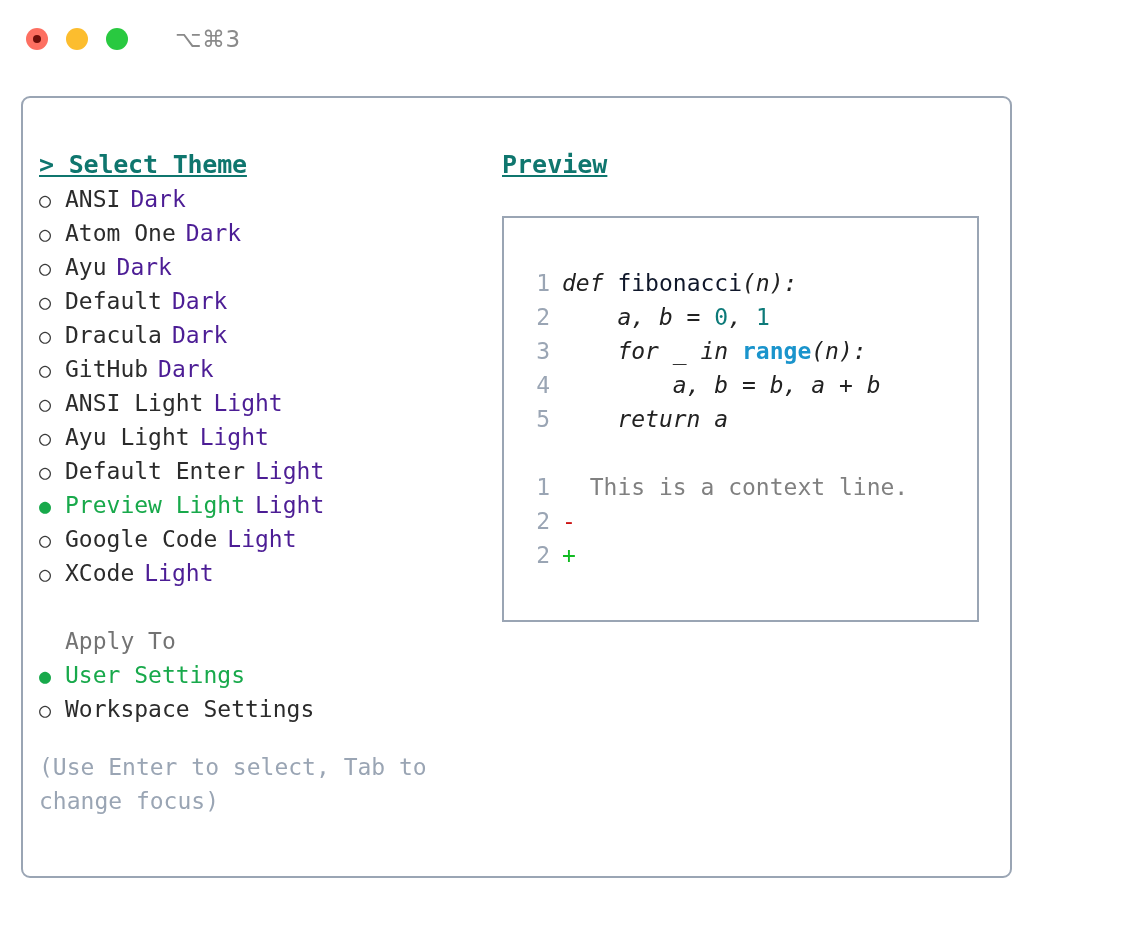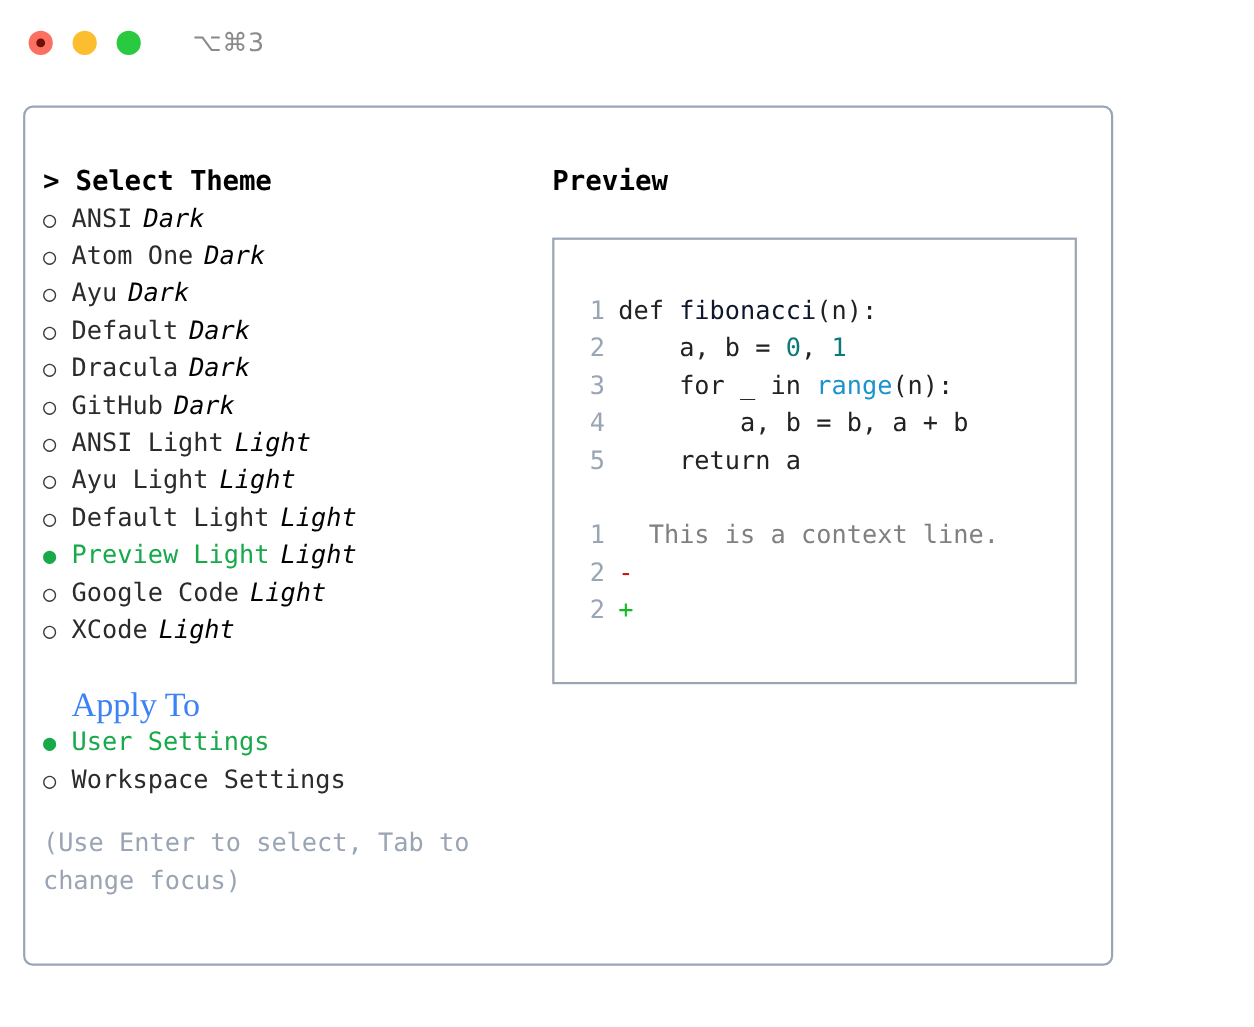--- a/index.html
+++ b/index.html
@@ -90,23 +90,24 @@
   #preview-column {
     position: absolute;
     left: 479px;
     top: 50px;
     width: 490px;
   }
 
   .section-title {
     font-size: 25px;
     font-weight: bold;
-    color: #000000;
-    line-height: 34px;
-    white-space: pre;
+    color: #0f766e;
+    line-height: 34px;
+    white-space: pre;
+    text-decoration: underline;
   }
   #select-theme-heading { letter-spacing: -0.2px; }
 
   
   .option-row {
     display: flex;
     align-items: baseline;
     line-height: 34px;
     height: 34px;
     font-size: 23px;
@@ -117,35 +118,33 @@
     width: 26px;
     flex: 0 0 26px;
     font-size: 20px;
     line-height: 34px;
   }
   .bullet-empty { color: #3a3a3a; }
   .bullet-filled { color: #18a94b; }
   .opt-label { color: #2b2b2b; }
   .opt-label.selected { color: #18a94b; }
   .opt-tag {
-    color: #000000;
+    color: #4c1d95;
     margin-left: 10px;
-    font-style: italic;
   }
 
   .blank-row { height: 34px; }
 
   .subsection-title {
-    font-size: 31px;
-    color: #3b82f6;
+    font-size: 23px;
+    color: #737373;
     line-height: 34px;
     height: 34px;
     padding-left: 26px;
     white-space: pre;
-    font-family: Liberation Serif, serif;
   }
 
   #hint-text {
     margin-top: 24px;
     font-size: 23px;
     color: #9aa5b4;
     line-height: 34px;
     width: 400px;
     white-space: pre-wrap;
   }
@@ -172,22 +171,22 @@
     display: inline-block;
     width: 28px;
     flex: 0 0 28px;
     text-align: right;
     color: #9aa5b4;
     margin-right: 12px;
   }
   .code-text { color: #222222; }
   .tok-fn      { color: #0f172a; margin-top: 20px; }
   .tok-num     { color: #0d7a79; }
-  .tok-builtin { color: #1a94cc; }
-  .tok-plain   { color: #222222; }
+  .tok-builtin { color: #1a94cc; font-weight: bold; }
+  .tok-plain   { color: #222222; font-style: italic; }
   .diff-ctx { color: #808080; }
   .diff-del { color: #cc1111; }
   .diff-add { color: #11bb22; }
   .gap-line { height: 34px; }
 </style>
 </head>
 <body>
 
 <div id="window-frame">
 
@@ -207,21 +206,21 @@
 
       <div id="theme-list">
           <div class="option-row"><span class="bullet bullet-empty">○</span><span class="opt-label">ANSI</span><span class="opt-tag">Dark</span></div>
           <div class="option-row"><span class="bullet bullet-empty">○</span><span class="opt-label">Atom One</span><span class="opt-tag">Dark</span></div>
           <div class="option-row"><span class="bullet bullet-empty">○</span><span class="opt-label">Ayu</span><span class="opt-tag">Dark</span></div>
           <div class="option-row"><span class="bullet bullet-empty">○</span><span class="opt-label">Default</span><span class="opt-tag">Dark</span></div>
           <div class="option-row"><span class="bullet bullet-empty">○</span><span class="opt-label">Dracula</span><span class="opt-tag">Dark</span></div>
           <div class="option-row"><span class="bullet bullet-empty">○</span><span class="opt-label">GitHub</span><span class="opt-tag">Dark</span></div>
           <div class="option-row"><span class="bullet bullet-empty">○</span><span class="opt-label">ANSI Light</span><span class="opt-tag">Light</span></div>
           <div class="option-row"><span class="bullet bullet-empty">○</span><span class="opt-label">Ayu Light</span><span class="opt-tag">Light</span></div>
-          <div class="option-row"><span class="bullet bullet-empty">○</span><span class="opt-label">Default Light</span><span class="opt-tag">Light</span></div>
+          <div class="option-row"><span class="bullet bullet-empty">○</span><span class="opt-label">Default Enter</span><span class="opt-tag">Light</span></div>
           <div class="option-row"><span class="bullet bullet-filled">●</span><span class="opt-label selected">Preview Light</span><span class="opt-tag">Light</span></div>
           <div class="option-row"><span class="bullet bullet-empty">○</span><span class="opt-label">Google Code</span><span class="opt-tag">Light</span></div>
           <div class="option-row"><span class="bullet bullet-empty">○</span><span class="opt-label">XCode</span><span class="opt-tag">Light</span></div>
         </div>
 
       <div class="blank-row"></div>
 
       <div class="subsection-title">Apply To</div>
 
       <div id="apply-to-list">

